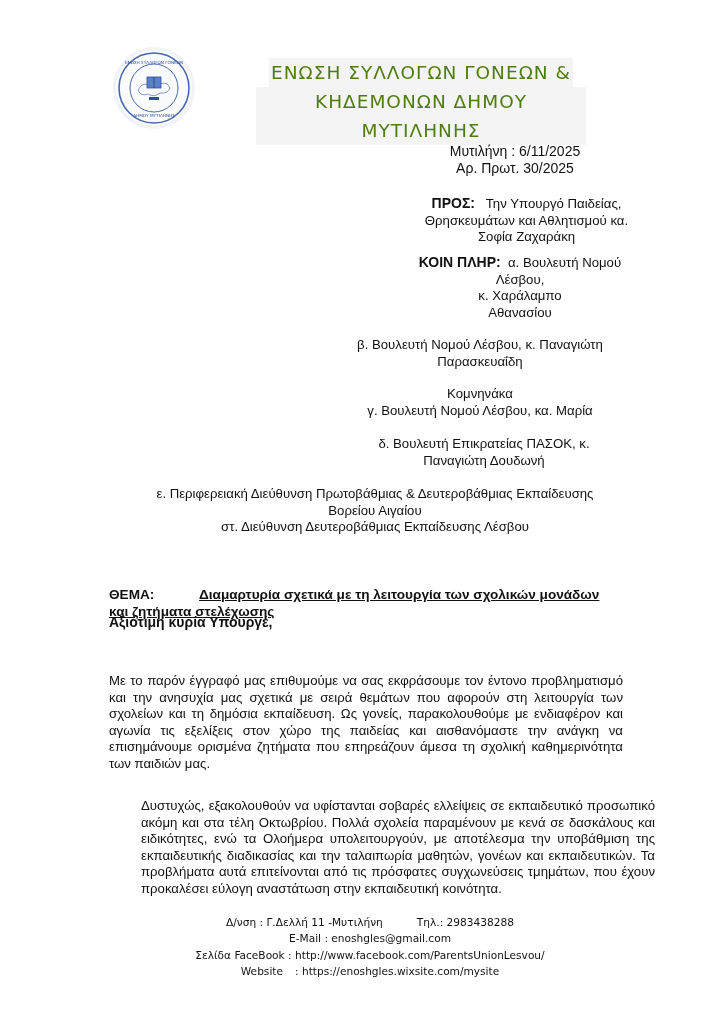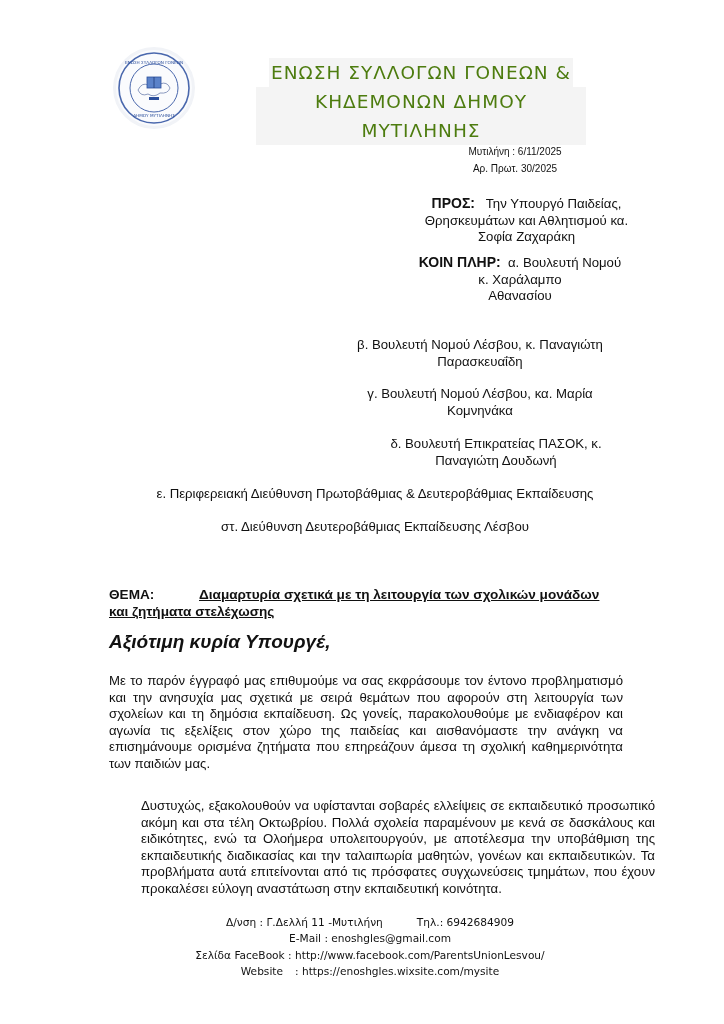--- a/index.html
+++ b/index.html
@@ -16,34 +16,34 @@
     }
     .logo svg { width: 76px; height: 76px; display: block; }
     .org-title {
       left: 256px; top: 58px; width: 330px;
       font-family: "DejaVu Sans", sans-serif; font-size: 18.5px; line-height: 29px;
       color: #4d7c0f; text-align: center; letter-spacing: 1px;
     }
     .org-title span { background: #f4f4f4; padding: 0 2px; display: inline-block; }
     
     .rblock { font-size: 13.2px; line-height: 16.6px; text-align: center; }
-    .date-block { left: 420px; top: 143px; width: 190px; text-align: center; font-size: 10px; line-height: 17px; }
+    .date-block { left: 420px; top: 143px; width: 190px; text-align: center; font-size: 14px; line-height: 17px; }
     .pros { left: 380px; top: 195px; width: 293px; }
     .koin { left: 380px; top: 254px; width: 280px; }
     .rec-b { left: 340px; top: 337px; width: 280px; }
     .rec-c { left: 340px; top: 386px; width: 280px; }
-    .rec-d { left: 356px; top: 436px; width: 280px; }
+    .rec-d { left: 344px; top: 436px; width: 280px; }
     .rec-e { left: 130px; top: 486px; width: 490px; }
     .rec-st { left: 130px; top: 519px; width: 490px; }
     .bold { font-weight: bold; font-size: 14px; }
     
     .subject { left: 109px; top: 586px; width: 520px; font-size: 13.6px; line-height: 17px; font-weight: bold; }
     .subject .lbl { display: inline-block; width: 90px; }
     .subject .txt { text-decoration: underline; }
-    .salute { left: 109px; top: 631px; font-size: 19px; font-weight: bold; font-style: italic; }
+    .salute { left: 109px; top: 614px; font-size: 14px; font-weight: bold; }
     
     .para {
       left: 109px; width: 514px; font-size: 13.2px; line-height: 16.6px;
       text-align: justify;
     }
     .p1 { top: 673px; }
     .p2 { top: 798px; margin-left: 32px; }
     
     .footer {
       left: 160px; top: 914px; width: 420px; text-align: center;
@@ -79,59 +79,61 @@
 </div>
 
 <div class="abs rblock pros">
   <div><span class="bold">ΠΡΟΣ:</span>&nbsp;&nbsp; <span>Την Υπουργό Παιδείας,</span></div>
   <div>Θρησκευμάτων και Αθλητισμού κα.</div>
   <div>Σοφία Ζαχαράκη</div>
 </div>
 
 <div class="abs rblock koin">
   <div><span class="bold">ΚΟΙΝ ΠΛΗΡ:</span>&nbsp; <span>α. Βουλευτή Νομού</span></div>
+  <div>Λέσβου,</div>
   <div>κ. Χαράλαμπο</div>
   <div>Αθανασίου</div>
 </div>
 
 <div class="abs rblock rec-b">
   <div>β. Βουλευτή Νομού Λέσβου, κ. Παναγιώτη</div>
   <div>Παρασκευαΐδη</div>
 </div>
 
 <div class="abs rblock rec-c">
+  <div>Κομνηνάκα</div>
   <div>γ. Βουλευτή Νομού Λέσβου, κα. Μαρία</div>
-  <div>Κομνηνάκα</div>
 </div>
 
 <div class="abs rblock rec-d">
   <div>δ. Βουλευτή Επικρατείας ΠΑΣΟΚ, κ.</div>
   <div>Παναγιώτη Δουδωνή</div>
 </div>
 
 <div class="abs rblock rec-e">
   <div>ε. Περιφερειακή Διεύθυνση Πρωτοβάθμιας &amp; Δευτεροβάθμιας Εκπαίδευσης</div>
+  <div>Βορείου Αιγαίου</div>
 </div>
 
 <div class="abs rblock rec-st">
   <div>στ. Διεύθυνση Δευτεροβάθμιας Εκπαίδευσης Λέσβου</div>
 </div>
 
 <div class="abs subject">
   <span class="lbl">ΘΕΜΑ:</span><span class="txt">Διαμαρτυρία σχετικά με τη λειτουργία των σχολικών μονάδων</span><br>
   <span class="txt">και ζητήματα στελέχωσης</span>
 </div>
 
 <div class="abs salute">Αξιότιμη κυρία Υπουργέ,</div>
 
 <div class="abs para p1">Με το παρόν έγγραφό μας επιθυμούμε να σας εκφράσουμε τον έντονο προβληματισμό και την ανησυχία μας σχετικά με σειρά θεμάτων που αφορούν στη λειτουργία των σχολείων και τη δημόσια εκπαίδευση. Ως γονείς, παρακολουθούμε με ενδιαφέρον και αγωνία τις εξελίξεις στον χώρο της παιδείας και αισθανόμαστε την ανάγκη να επισημάνουμε ορισμένα ζητήματα που επηρεάζουν άμεσα τη σχολική καθημερινότητα των παιδιών μας.</div>
 <div class="abs para p2">Δυστυχώς, εξακολουθούν να υφίστανται σοβαρές ελλείψεις σε εκπαιδευτικό προσωπικό ακόμη και στα τέλη Οκτωβρίου. Πολλά σχολεία παραμένουν με κενά σε δασκάλους και ειδικότητες, ενώ τα Ολοήμερα υπολειτουργούν, με αποτέλεσμα την υποβάθμιση της εκπαιδευτικής διαδικασίας και την ταλαιπωρία μαθητών, γονέων και εκπαιδευτικών. Τα προβλήματα αυτά επιτείνονται από τις πρόσφατες συγχωνεύσεις τμημάτων, που έχουν προκαλέσει εύλογη αναστάτωση στην εκπαιδευτική κοινότητα.</div>
 
 <div class="abs footer">
   <div>
-    <span>Δ/νση : Γ.Δελλή 11 -Μυτιλήνη</span><span class="gap"></span><span>Τηλ.: 6942684909</span>
+    <span>Δ/νση : Γ.Δελλή 11 -Μυτιλήνη</span><span class="gap"></span><span>Τηλ.: 2983438288</span>
   </div>
   <div>E-Mail :  enoshgles@gmail.com</div>
   <div>Σελίδα FaceBook : http://www.facebook.com/ParentsUnionLesvou/</div>
   <div>
     <span class="wlabel">Website</span><span>:   https://enoshgles.wixsite.com/mysite</span>
   </div>
 </div>
 
 </body></html>

